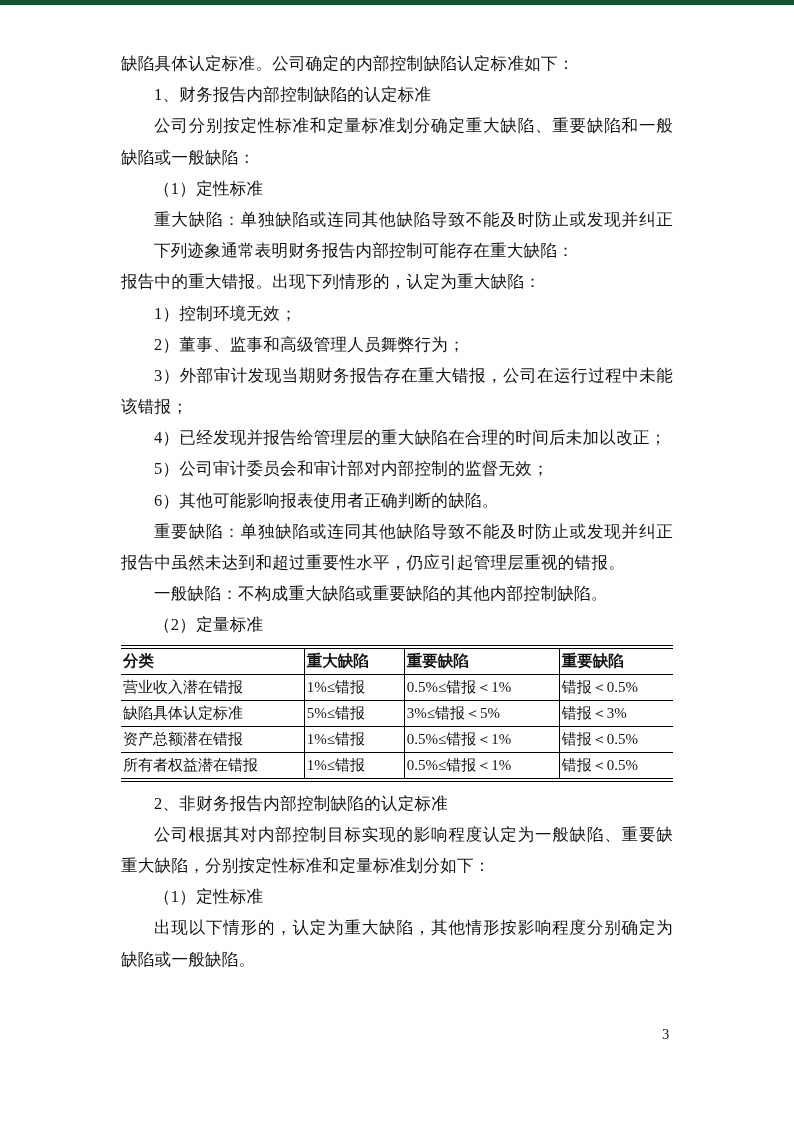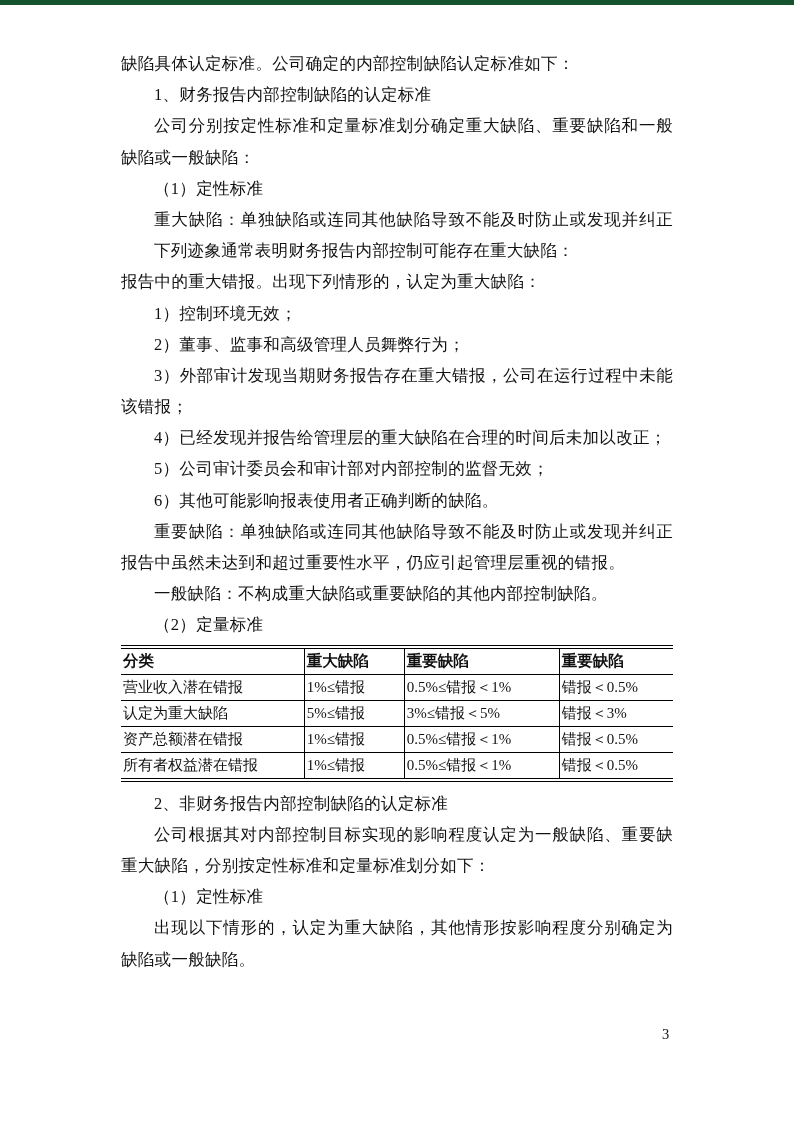--- a/index.html
+++ b/index.html
@@ -109,21 +109,21 @@
       </tr>
     </thead>
     <tbody>
       <tr>
         <td>营业收入潜在错报</td>
         <td>1%≤错报</td>
         <td>0.5%≤错报＜1%</td>
         <td>错报＜0.5%</td>
       </tr>
       <tr>
-        <td>认定为重大缺陷</td>
+        <td>缺陷具体认定标准</td>
         <td>5%≤错报</td>
         <td>3%≤错报＜5%</td>
         <td>错报＜3%</td>
       </tr>
       <tr>
         <td>资产总额潜在错报</td>
         <td>1%≤错报</td>
         <td>0.5%≤错报＜1%</td>
         <td>错报＜0.5%</td>
       </tr>

